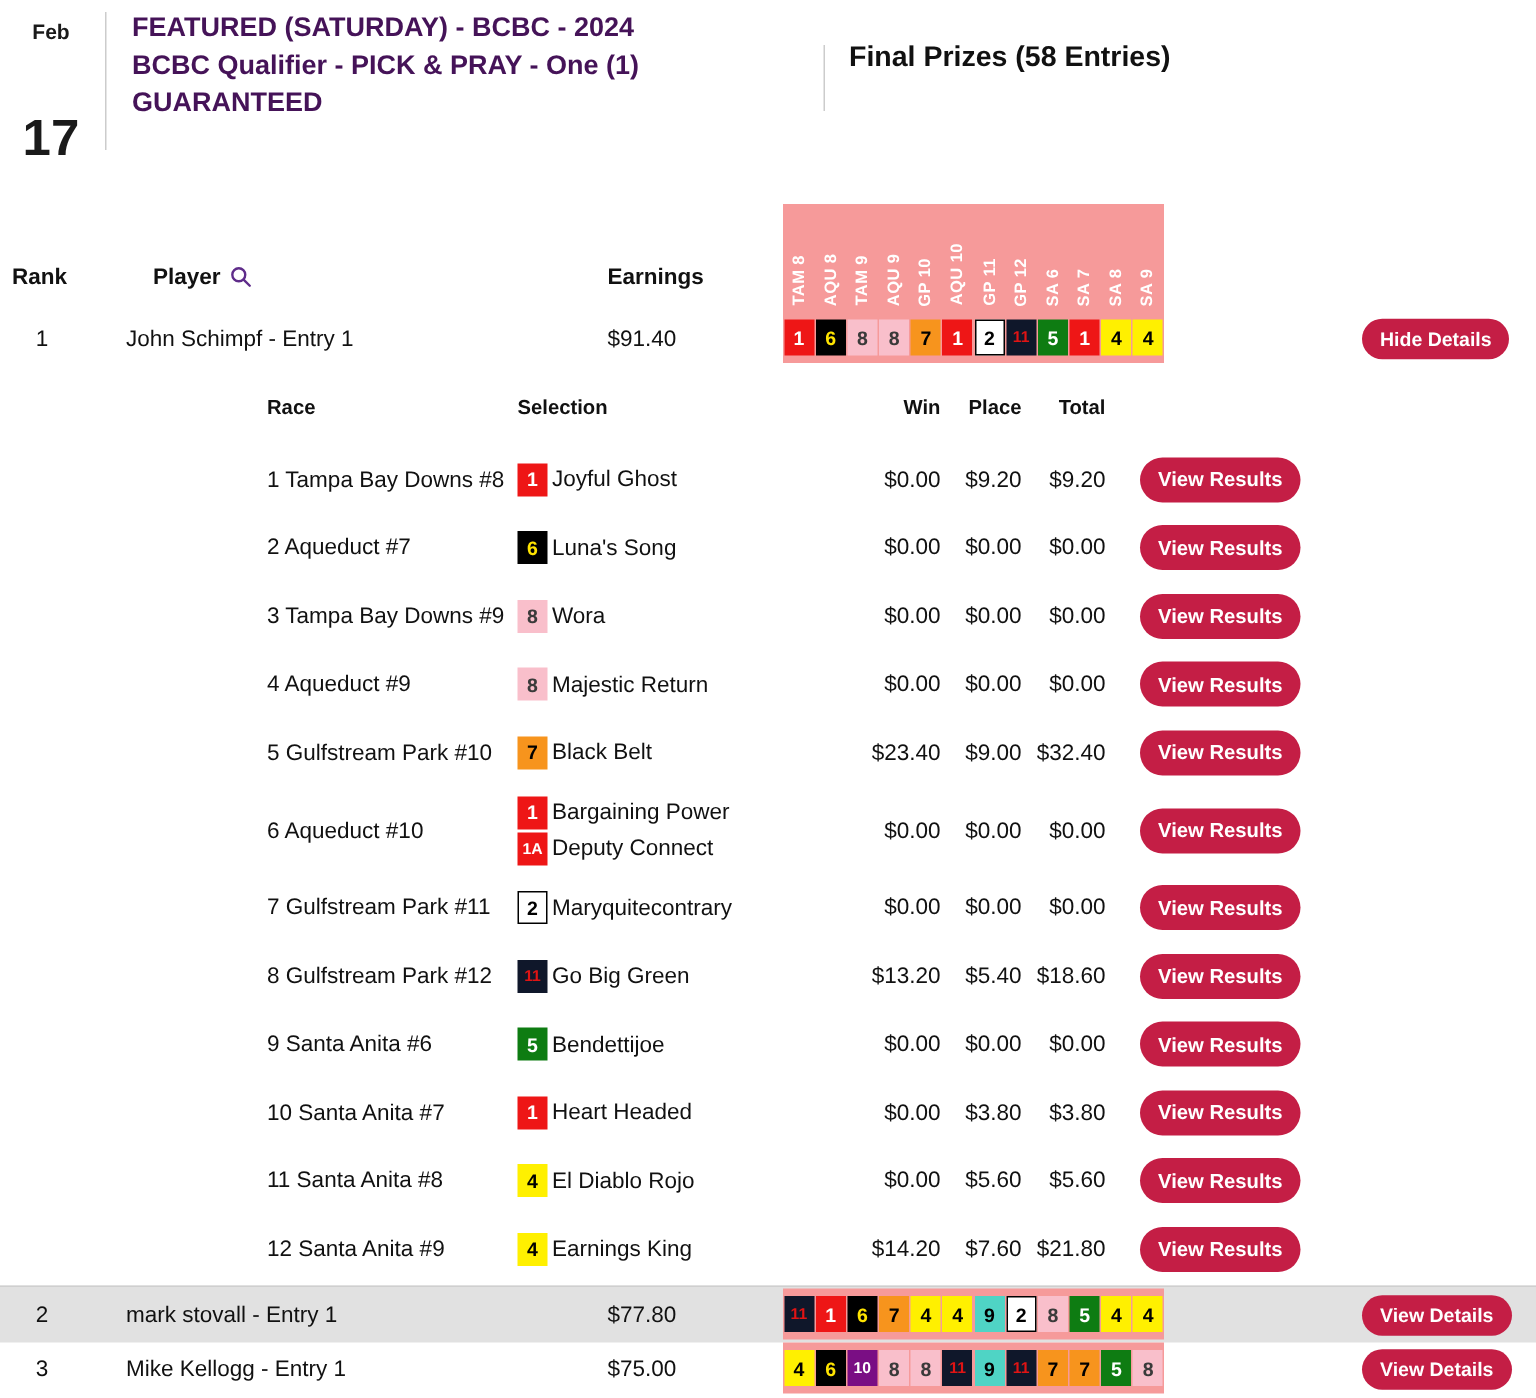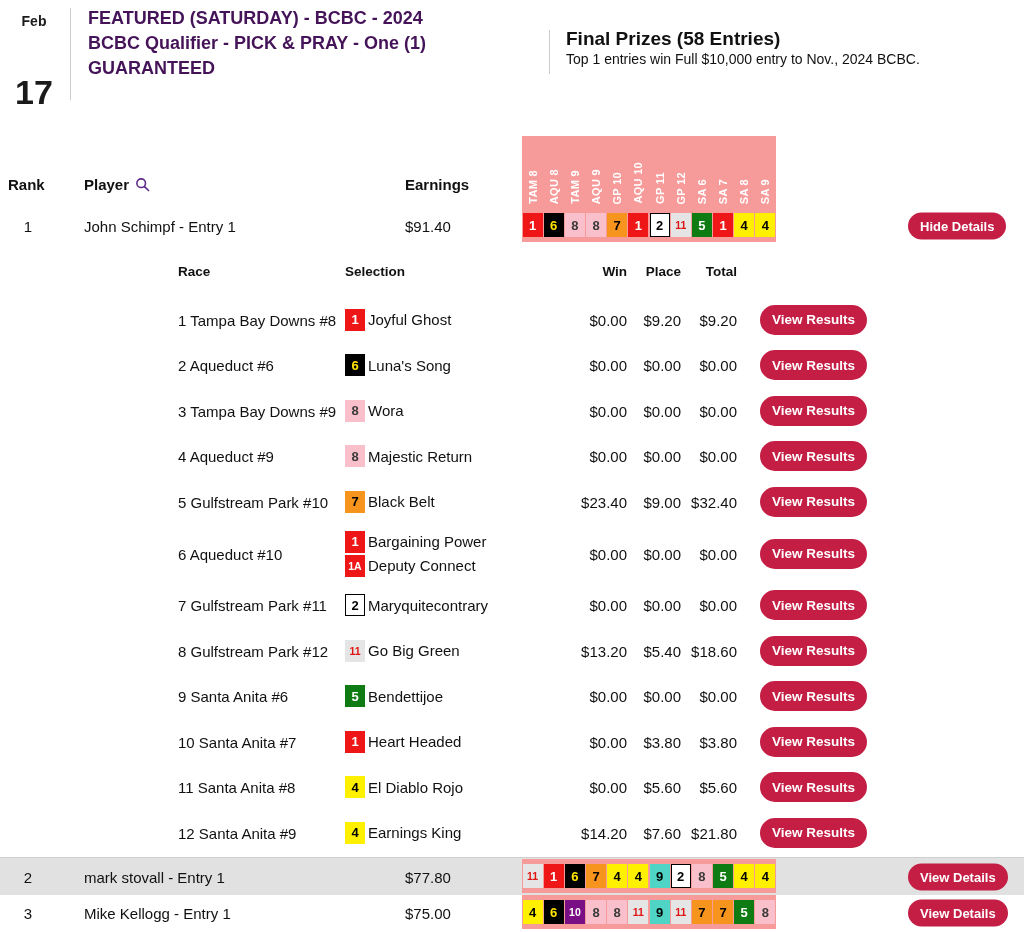--- a/index.html
+++ b/index.html
@@ -16,21 +16,21 @@
   .event-titles{position:absolute;left:88px;top:6px;color:var(--purple,#451358);}
   .event-line1{font-size:17px;line-height:22px;}
   .event-line{font-size:18px;font-weight:bold;line-height:25px;}
   .prize-block{position:absolute;left:566px;top:28px;color:#111;}
   .prize-title{font-size:19px;font-weight:bold;line-height:22px;}
   .prize-sub{font-size:14px;line-height:19px;}
 
   
   .lb-head{position:absolute;top:176px;left:0;width:1024px;height:20px;font-size:15px;font-weight:bold;}
   .h-rank{position:absolute;left:8px;}
-  .h-player{position:absolute;left:84px;display:flex;align-items:center;gap:6px;text-align:right;}
+  .h-player{position:absolute;left:102px;display:flex;align-items:center;gap:6px;text-align:right;}
   .h-earnings{position:absolute;left:405px;}
   .search-icon{width:15px;height:15px;display:inline-block;cursor:pointer;}
 
   
   .track-header{position:absolute;left:522px;top:136px;width:254px;height:72px;
                 background:var(--band,#F69A9A);display:flex;}
   .track-col{flex:1 1 0;display:flex;align-items:flex-end;justify-content:center;padding-bottom:4px;}
   .track-label{writing-mode:vertical-rl;transform:rotate(180deg);color:#fff;font-weight:bold;
                font-size:11px;letter-spacing:.3px;white-space:nowrap;}
 
@@ -81,42 +81,41 @@
 </style>
 <style>.cl-1{background:#EE1616;color:#FFFFFF;border:none;}
 .cl-2{background:#FFFFFF;color:#000000;border:1px solid #000;}
 .cl-4{background:#FFF000;color:#000000;border:none;}
 .cl-5{background:#0E7C12;color:#FFFFFF;border:none;}
 .cl-6{background:#000000;color:#FFE400;border:none;}
 .cl-7{background:#F7941D;color:#000000;border:none;}
 .cl-8{background:#F9BFCB;color:#3a3a3a;border:none;}
 .cl-9{background:#4FD4C5;color:#000000;border:none;}
 .cl-10{background:#7A0E84;color:#FFFFFF;border:none;}
-.cl-11{background:#e5e5e5;color:#E01414;border:none;}
+.cl-11{background:#0f172a;color:#E01414;border:none;}
 </style></head>
 <body>
 
 <div class="page" style="--accent: #C41E45; --purple: #451358; --band: #F69A9A;">
 
   <div class="date-block">
     <div class="date-month">Feb</div>
     <div class="date-day">17</div>
   </div>
   <div class="vdiv" id="vdiv1"></div>
 
   <div class="event-titles">
     <div class="event-line">FEATURED (SATURDAY) - BCBC - 2024</div>
     <div class="event-line">BCBC Qualifier - PICK &amp; PRAY - One (1)</div>
     <div class="event-line">GUARANTEED</div>
   </div>
 
   <div class="vdiv" id="vdiv2"></div>
   <div class="prize-block">
     <div class="prize-title">Final Prizes (58 Entries)</div>
-    <div class="prize-sub">Top 1 entries win Full $10,000 entry to Nov., 2024 BCBC.</div>
   </div>
 
   <div class="lb-head">
     <span class="h-rank">Rank</span>
     <span class="h-player">
       <span>Player</span>
       <svg class="search-icon" viewBox="0 0 16 16">
         <circle cx="6.6" cy="6.6" r="4.6" fill="none" stroke="#5F2C8A" stroke-width="1.7"></circle>
         <line x1="10.2" y1="10.2" x2="14.4" y2="14.4" stroke="#5F2C8A" stroke-width="1.7" stroke-linecap="round"></line>
       </svg>
@@ -242,21 +241,21 @@
               <span class="cloth cl-1">1</span>
               <span>Joyful Ghost</span>
             </span>
           </span>
     <span class="d-win">$0.00</span>
     <span class="d-place">$9.20</span>
     <span class="d-total">$9.20</span>
     <button class="d-btn">View Results</button>
   </div>
         <div class="detail-row">
-    <span class="d-race">2 Aqueduct #6</span>
+    <span class="d-race">2 Aqueduct #7</span>
     <span class="d-sel">
             <span class="sel-line">
               <span class="cloth cl-6">6</span>
               <span>Luna's Song</span>
             </span>
           </span>
     <span class="d-win">$0.00</span>
     <span class="d-place">$0.00</span>
     <span class="d-total">$0.00</span>
     <button class="d-btn">View Results</button>

